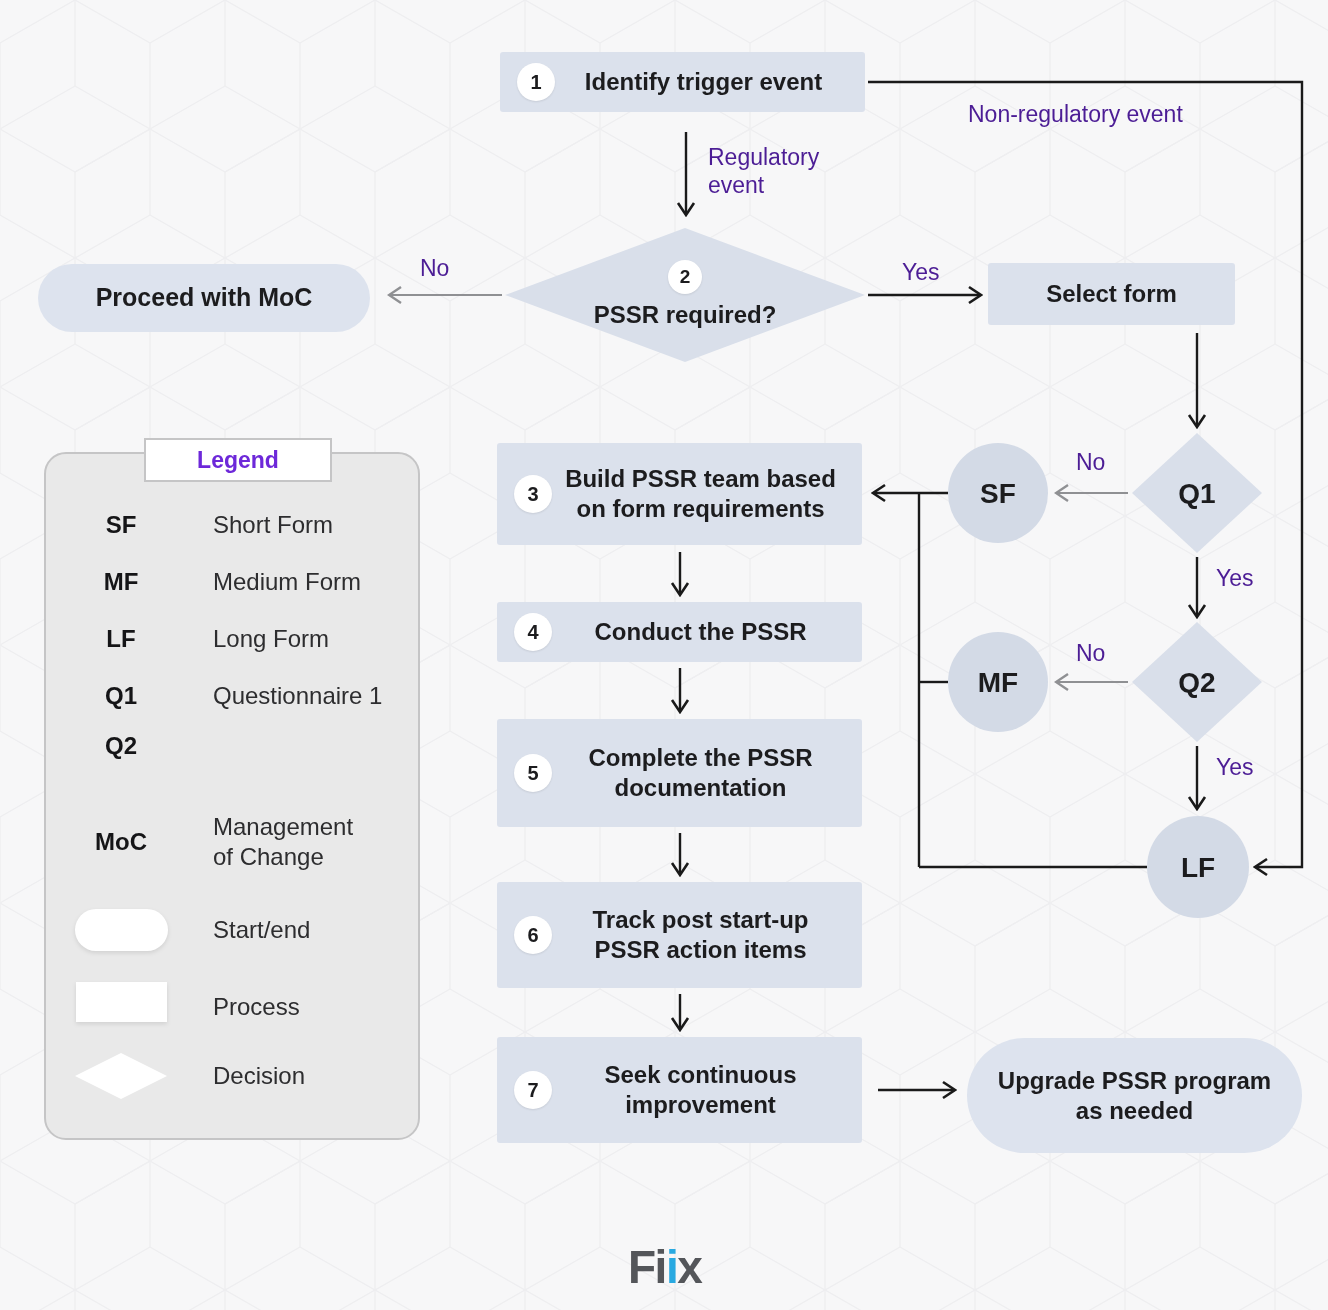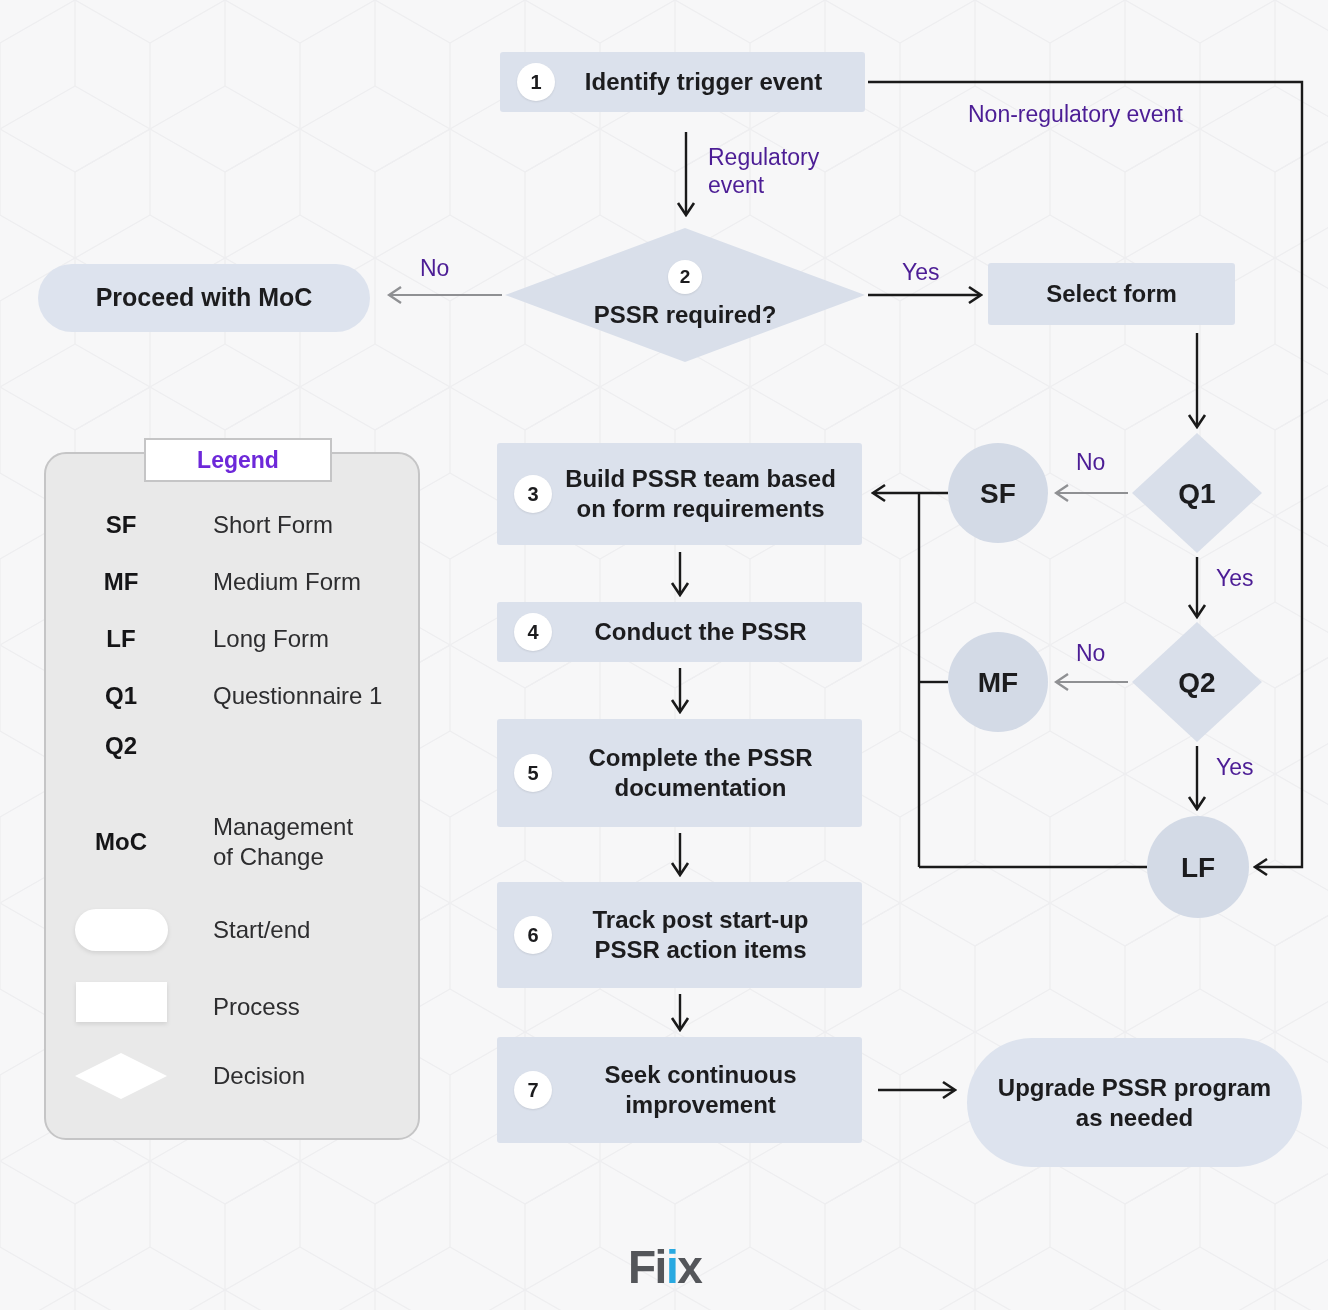--- a/index.html
+++ b/index.html
@@ -183,21 +183,21 @@
       <span class="node-label">Complete the PSSR documentation</span>
     </div>
     <div class="node process numbered" style="left: 497px; top: 882px; width: 365px; height: 106px;">
       <span class="badge">6</span>
       <span class="node-label">Track post start-up PSSR action items</span>
     </div>
     <div class="node process numbered" style="left: 497px; top: 1037px; width: 365px; height: 106px;">
       <span class="badge">7</span>
       <span class="node-label">Seek continuous improvement</span>
     </div>
-    <div class="node pill" style="left: 967px; top: 1038px; width: 335px; height: 129px; font-size: 24px;">
+    <div class="node pill" style="left: 967px; top: 1038px; width: 335px; height: 115px; font-size: 24px;">
       <span class="node-label">Upgrade PSSR program as needed</span>
     </div>
     <div class="edge-label wrap" style="left: 688px; top: 143px; width: 140px; margin-left: 20px;">Regulatory event</div>
     <div class="edge-label" style="left: 968px; top: 100px;">Non-regulatory event</div>
     <div class="edge-label" style="left: 420px; top: 254px;">No</div>
     <div class="edge-label" style="left: 902px; top: 258px;">Yes</div>
     <div class="edge-label" style="left: 1076px; top: 448px;">No</div>
     <div class="edge-label" style="left: 1216px; top: 564px;">Yes</div>
     <div class="edge-label" style="left: 1076px; top: 639px;">No</div>
     <div class="edge-label" style="left: 1216px; top: 753px;">Yes</div>

